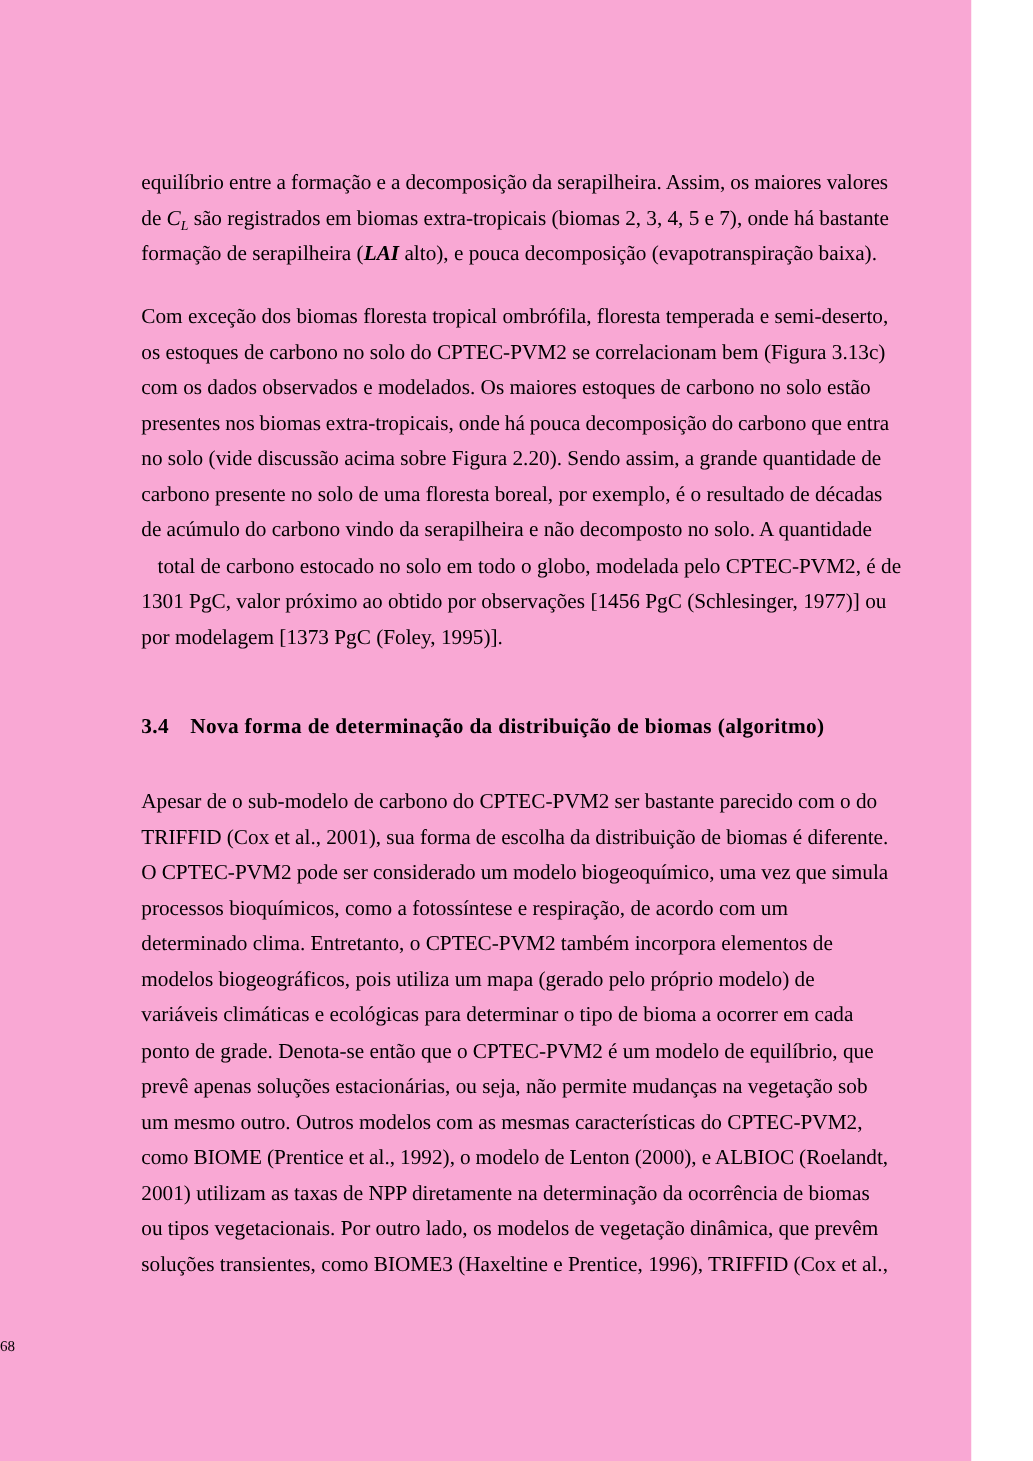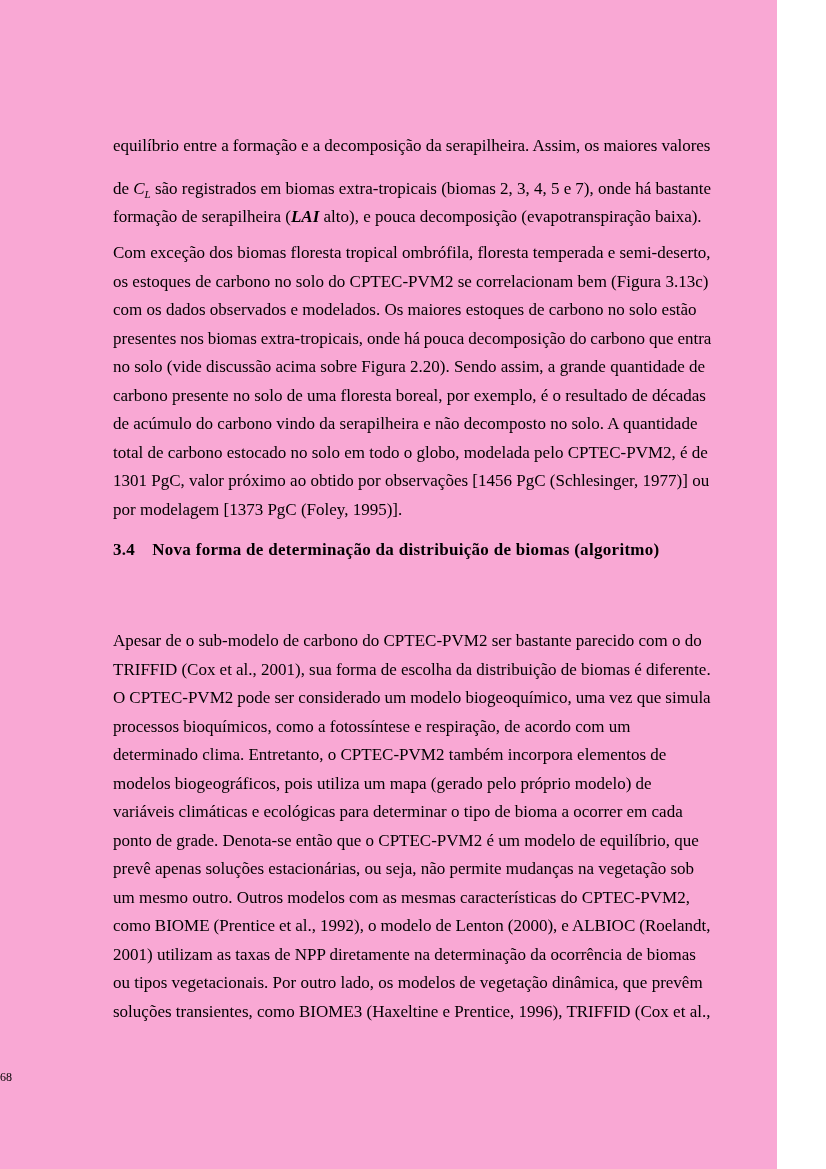--- a/index.html
+++ b/index.html
@@ -29,21 +29,21 @@
   .it  { font-style: italic; }
   .bit { font-style: italic; font-weight: bold; }
   sub.isub {
     font-style: italic;
     font-size: 11px;
     line-height: 0;
   }
   .heading {
     position: absolute;
     left: 113px;
-    top: 536px;
+    top: 567px;
     width: 640px;
     font-weight: bold;
     letter-spacing: 0.3px;
     line-height: 28.5px;
     white-space: nowrap;
   }
   .heading .h-num {
     display: inline-block;
     margin-right: 17px;
   }
@@ -57,33 +57,33 @@
     font-size: 12px;
   }
 </style>
 </head>
 <body>
 
 <div class="page">
 
   <div class="block" style="top:132px;">
       <div class="line" style="word-spacing: -0.17px;"><span>equilíbrio entre a formação e a decomposição da serapilheira. Assim, os maiores valores</span></div>
-      <div class="line" style="word-spacing: -0.06px; margin-top: 14px;"><span>de </span><span class="it">C</span><sub class="isub">L</sub><span> são registrados em biomas extra-tropicais (biomas 2, 3, 4, 5 e 7), onde há bastante</span></div>
+      <div class="line" style="word-spacing: -0.06px;"><span>de </span><span class="it">C</span><sub class="isub">L</sub><span> são registrados em biomas extra-tropicais (biomas 2, 3, 4, 5 e 7), onde há bastante</span></div>
       <div class="line"><span>formação de serapilheira (</span><span class="bit">LAI</span><span> alto), e pouca decomposição (evapotranspiração baixa).</span></div>
     </div>
 
   <div class="block" style="top:239px;">
       <div class="line" style="word-spacing: 0px;"><span>Com exceção dos biomas floresta tropical ombrófila, floresta temperada e semi-deserto,</span></div>
       <div class="line" style="word-spacing: 0px;"><span>os estoques de carbono no solo do CPTEC-PVM2 se correlacionam bem (Figura 3.13c)</span></div>
       <div class="line" style="word-spacing: 0px;"><span>com os dados observados e modelados. Os maiores estoques de carbono no solo estão</span></div>
       <div class="line" style="word-spacing: -0.36px;"><span>presentes nos biomas extra-tropicais, onde há pouca decomposição do carbono que entra</span></div>
       <div class="line" style="word-spacing: 0px;"><span>no solo (vide discussão acima sobre Figura 2.20). Sendo assim, a grande quantidade de</span></div>
       <div class="line" style="word-spacing: 0px;"><span>carbono presente no solo de uma floresta boreal, por exemplo, é o resultado de décadas</span></div>
       <div class="line" style="word-spacing: 0px;"><span>de acúmulo do carbono vindo da serapilheira e não decomposto no solo. A quantidade</span></div>
-      <div class="line" style="word-spacing: 0px;"><span>total de carbono estocado no solo em todo o globo, modelada pelo CPTEC-PVM2, é de</span></div>
+      <div class="line" style="word-spacing: 0px; margin-left: 13px;"><span>total de carbono estocado no solo em todo o globo, modelada pelo CPTEC-PVM2, é de</span></div>
       <div class="line" style="word-spacing: 0px;"><span>1301 PgC, valor próximo ao obtido por observações [1456 PgC (Schlesinger, 1977)] ou</span></div>
       <div class="line"><span>por modelagem [1373 PgC (Foley, 1995)].</span></div>
     </div>
 
   <div class="heading">
     <span class="h-num">3.4</span><span>Nova forma de determinação da distribuição de biomas (algoritmo)</span>
   </div>
 
   <div class="block" style="top:627px;">
       <div class="line" style="word-spacing: 0px;"><span>Apesar de o sub-modelo de carbono do CPTEC-PVM2 ser bastante parecido com o do</span></div>

